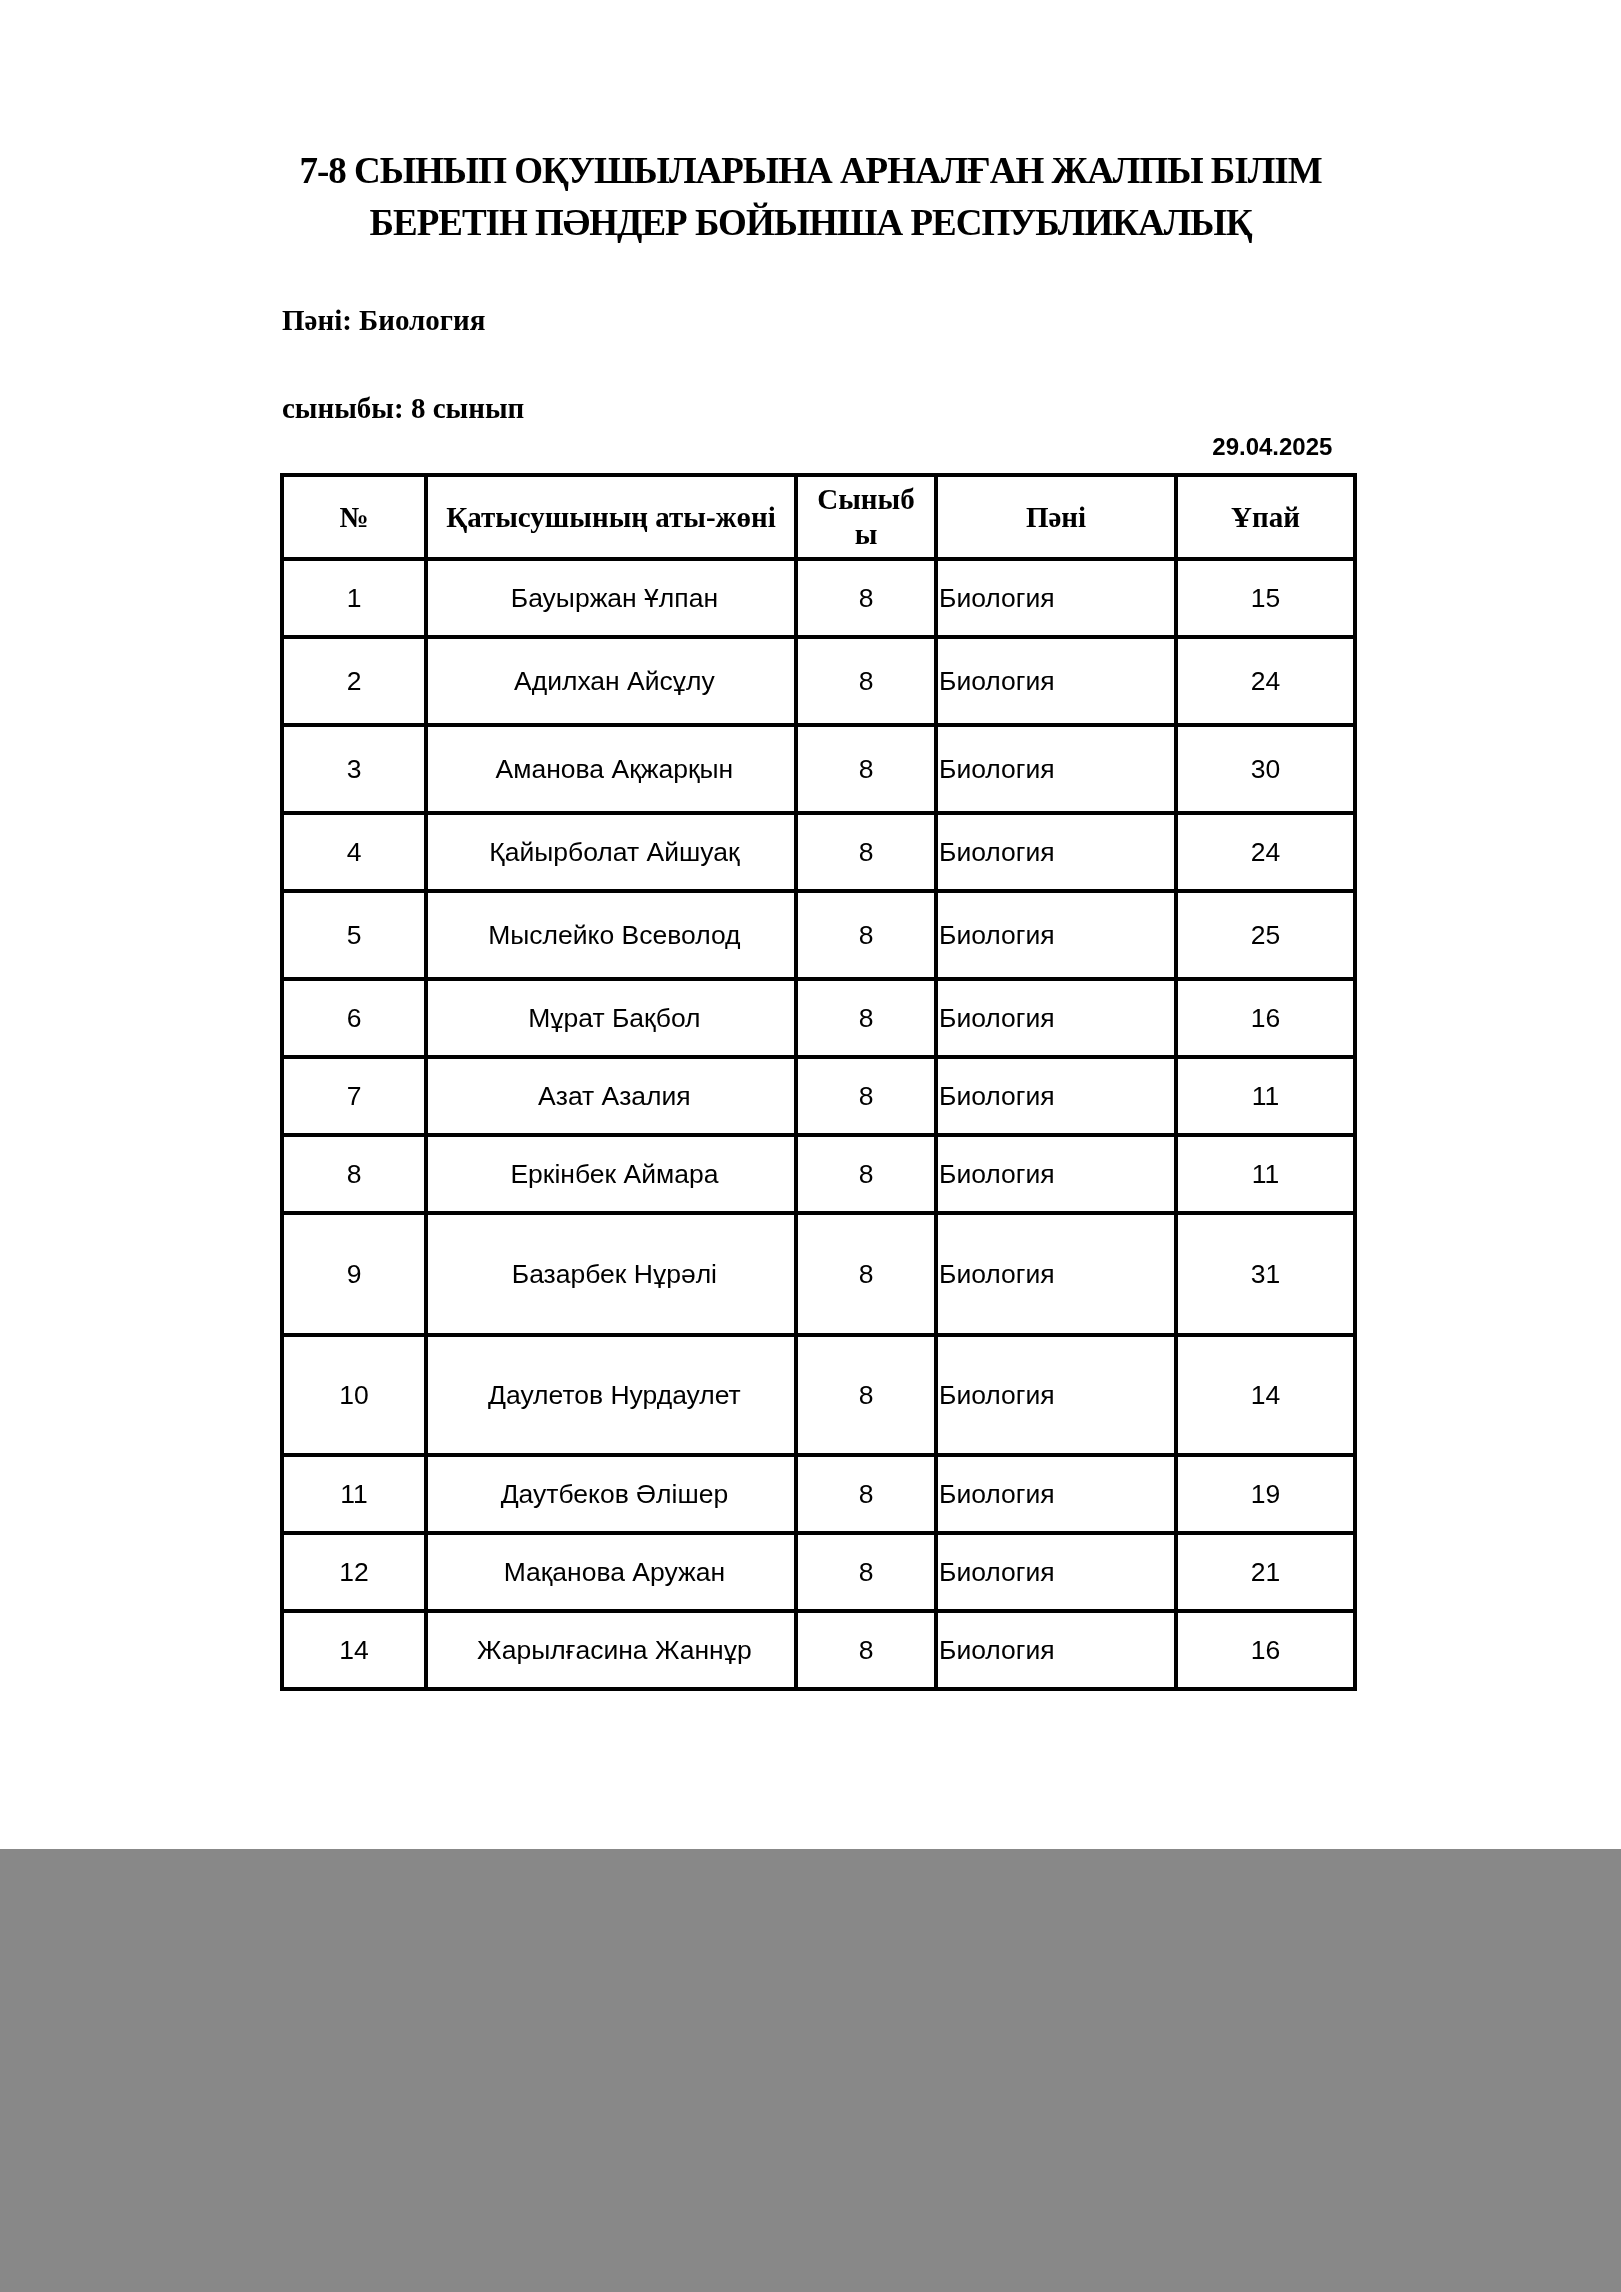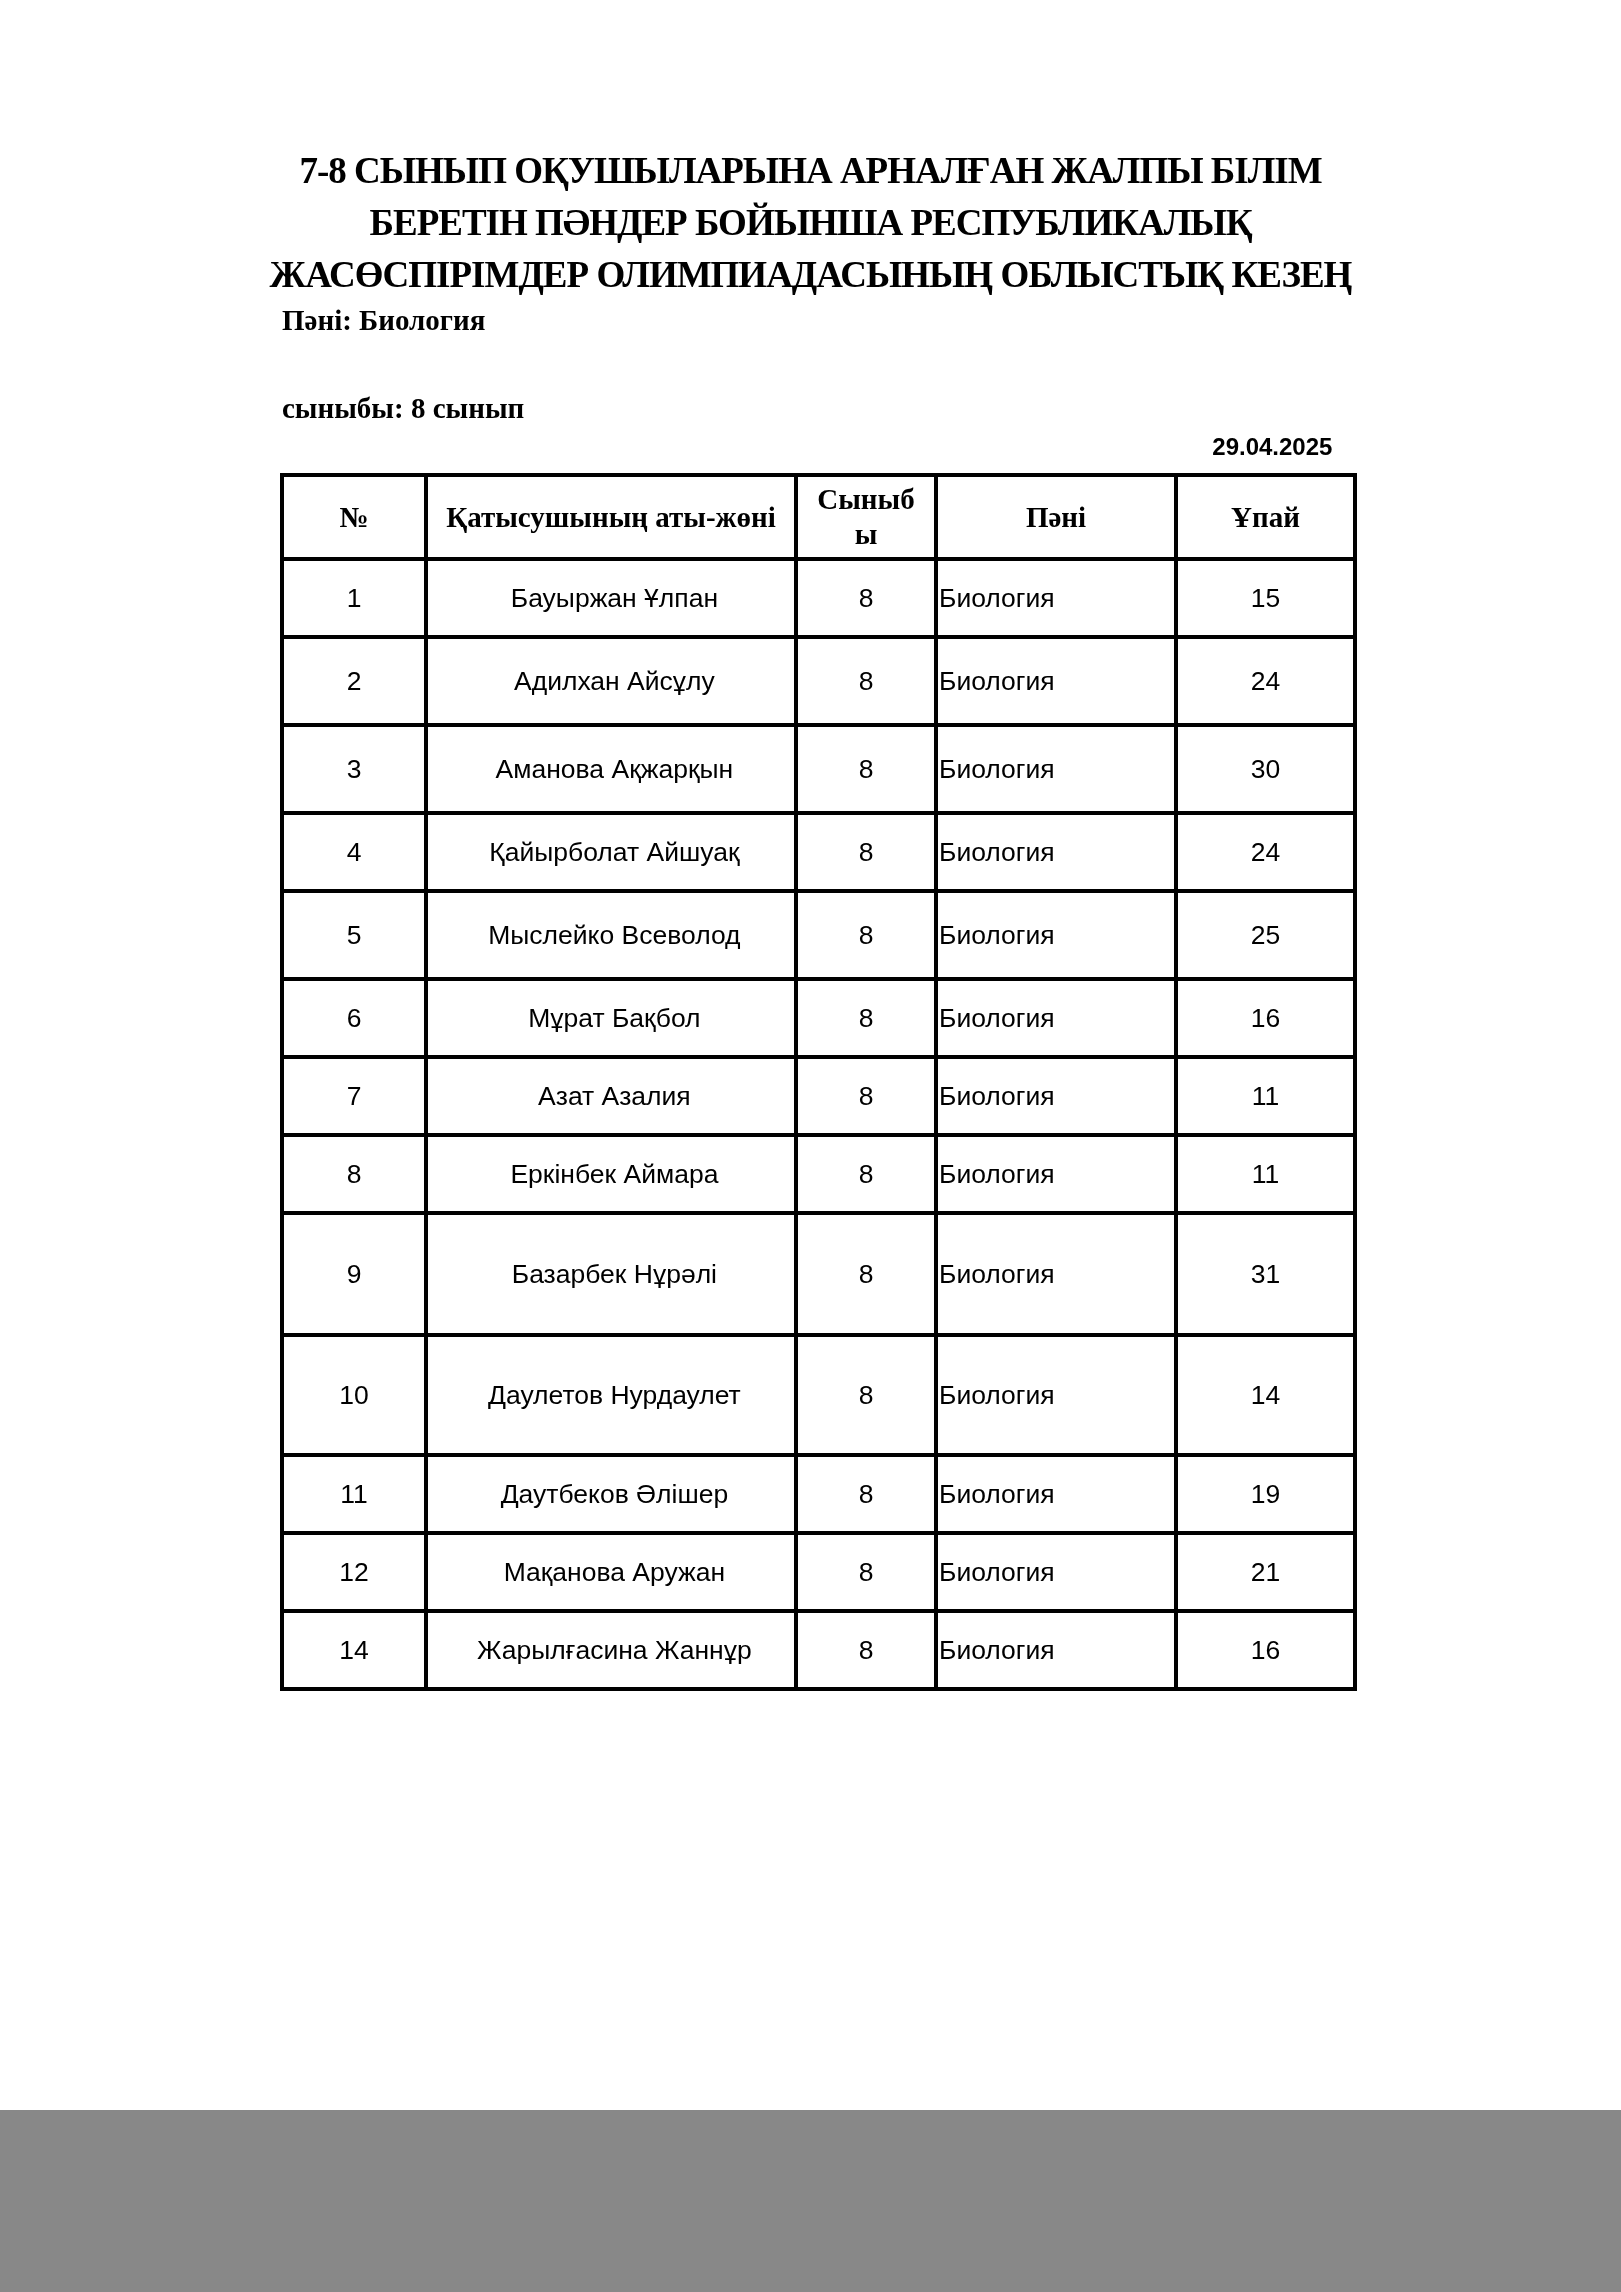--- a/index.html
+++ b/index.html
@@ -3,21 +3,21 @@
 <meta charset="utf-8">
 <style>
   html, body {
     margin: 0;
     padding: 0;
     background: #888;
   }
   .page {
     position: relative;
     width: 1621px;
-    height: 2110px;
+    height: 1849px;
     margin: 0 auto;
     background: #ffffff;
     color: #000000;
     overflow: hidden;
   }
   .title {
     position: absolute;
     top: 145px;
     left: 0;
     right: 0;
@@ -100,21 +100,20 @@
   td.col-4 { text-align: center; font-weight: normal; font-size: 25.5px; }
 </style>
 </head>
 <body>
 
 <div class="page">
 
   <div class="title">
     <div>7-8 СЫНЫП ОҚУШЫЛАРЫНА АРНАЛҒАН ЖАЛПЫ БІЛІМ</div>
     <div>БЕРЕТІН ПӘНДЕР БОЙЫНША РЕСПУБЛИКАЛЫҚ</div>
-    <div>ЖАСӨСПІРІМДЕР ОЛИМПИАДАСЫНЫҢ ОБЛЫСТЫҚ КЕЗЕҢ</div>
   </div>
 
   <div class="meta-label subject-label">Пәні: Биология</div>
   <div class="meta-label class-label">сыныбы: 8 сынып</div>
 
   <div class="date-line">29.04.2025</div>
 
   <table class="results">
     <colgroup>
       <col class="c0">

